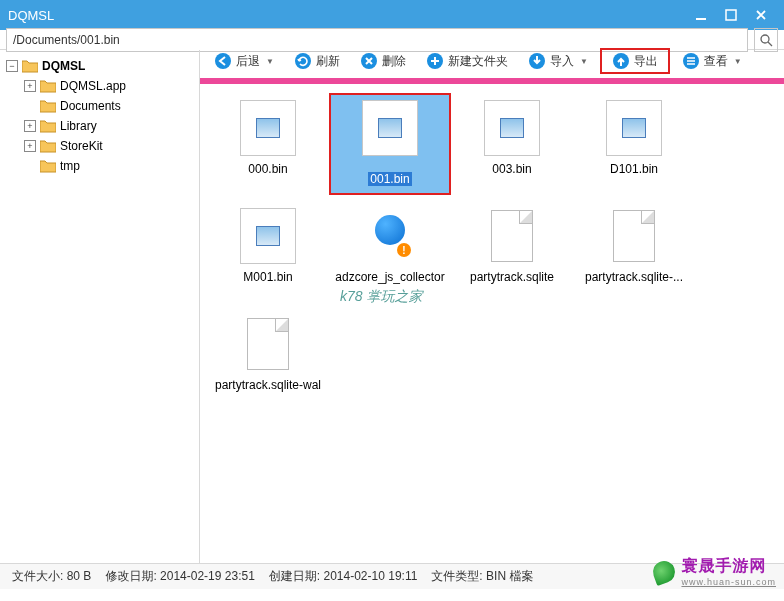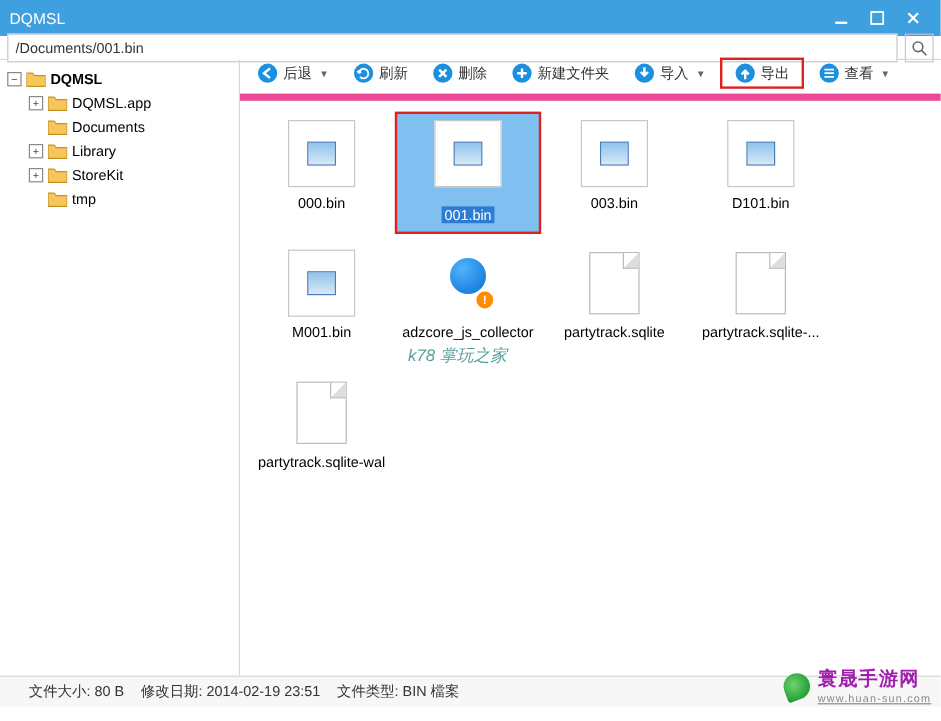--- a/index.html
+++ b/index.html
@@ -52,21 +52,21 @@
 
 .page-sheet { width: 42px; height: 52px; background: #fff; border: 1px solid #bbb; position: relative; }
 .page-sheet::after { content:""; position:absolute; top:0; right:0; width:12px; height:12px; background: linear-gradient(135deg,#fff 48%,#ddd 52%); border-left:1px solid #bbb; border-bottom:1px solid #bbb; }
 
 
 .qq-ico { position: relative; width: 42px; height: 42px; }
 .qq-head { width: 30px; height: 30px; background: radial-gradient(circle at 35% 30%, #4fb3ff, #0a6ed1); border-radius: 50%; position: absolute; top: 0; left: 6px; }
 .qq-badge { position:absolute; bottom:0; right:0; width:14px; height:14px; background:#ff8c00; border-radius:50%; color:#fff; font-size:10px; display:flex; align-items:center; justify-content:center; font-weight:bold; }
 
 
-.statusbar { height: 26px; border-top: 1px solid #d8d8d8; display: flex; align-items: center; padding: 0 24px; font-size: 12px; color: #333; gap: 14px; background: #f7f7f7; position: relative; }
+.statusbar { height: 26px; border-top: 1px solid #d8d8d8; display: flex; align-items: center; padding: 0 12px; font-size: 12px; color: #333; gap: 14px; background: #f7f7f7; position: relative; }
 .watermark { position: absolute; right: 8px; bottom: 2px; display: flex; align-items: center; gap: 6px; pointer-events: none; }
 .wm-logo { width: 22px; height: 22px; background: radial-gradient(circle at 40% 40%, #6fd36f, #0a8b20); border-radius: 50% 50% 50% 10%; transform: rotate(-20deg); }
 .wm-text { text-align: left; }
 .wm-main { font-size: 16px; font-weight: bold; color: #a21caf; letter-spacing: 1px; }
 .wm-sub { font-size: 9px; color: #888; letter-spacing: 1px; text-decoration: underline; }
 
 
 svg.folder { display:block; }
 </style>
 </head>
@@ -291,20 +291,24 @@
 <div class="statusbar">
   <span>
     <span>文件大小:</span>
     <span>80 B</span>
   </span>
   <span>
     <span>修改日期:</span>
     <span>2014-02-19 23:51</span>
   </span>
   <span>
+    <span>创建日期:</span>
+    <span>2014-02-10 19:11</span>
+  </span>
+  <span>
     <span>文件类型:</span>
     <span>BIN 檔案</span>
   </span>
   <div class="watermark">
     <div class="wm-logo"></div>
     <div class="wm-text">
       <div class="wm-main">寰晟手游网</div>
       <div class="wm-sub">www.huan-sun.com</div>
     </div>
   </div>

